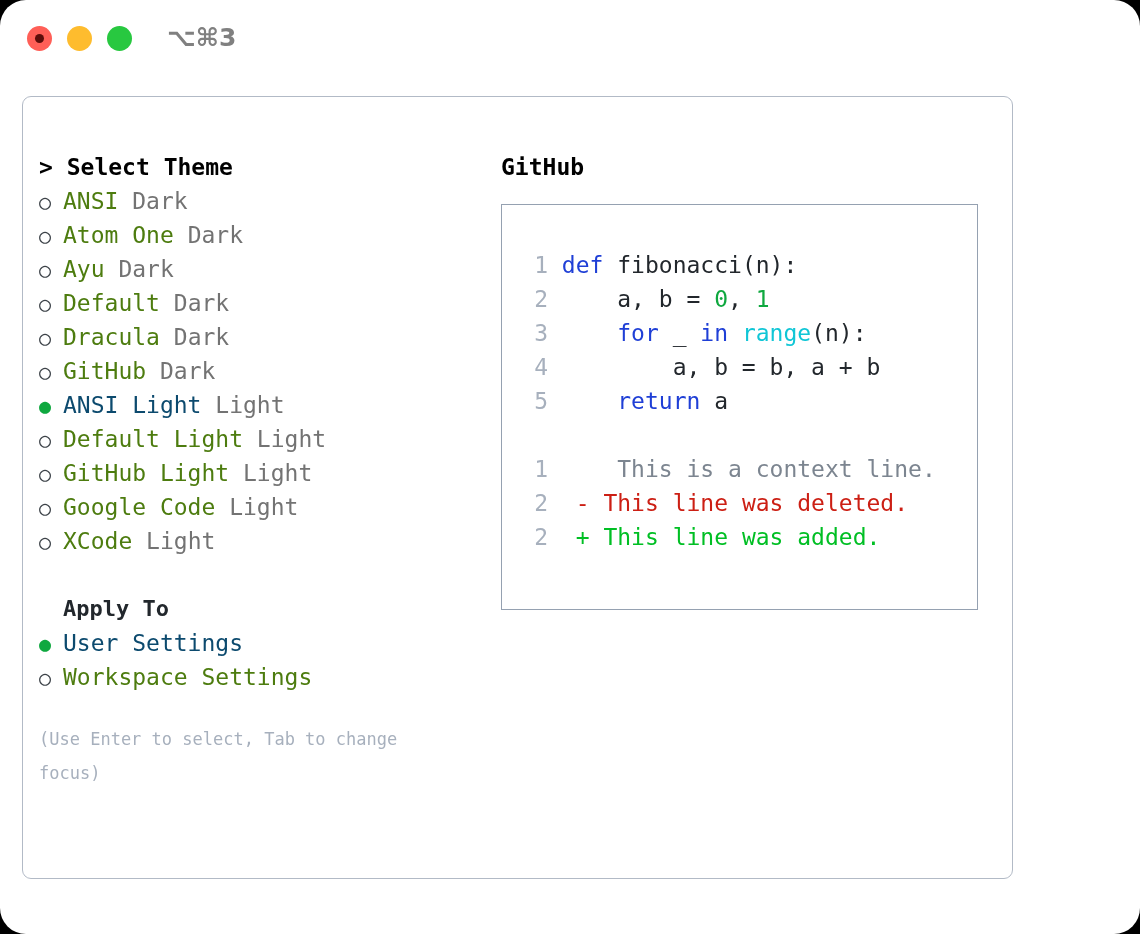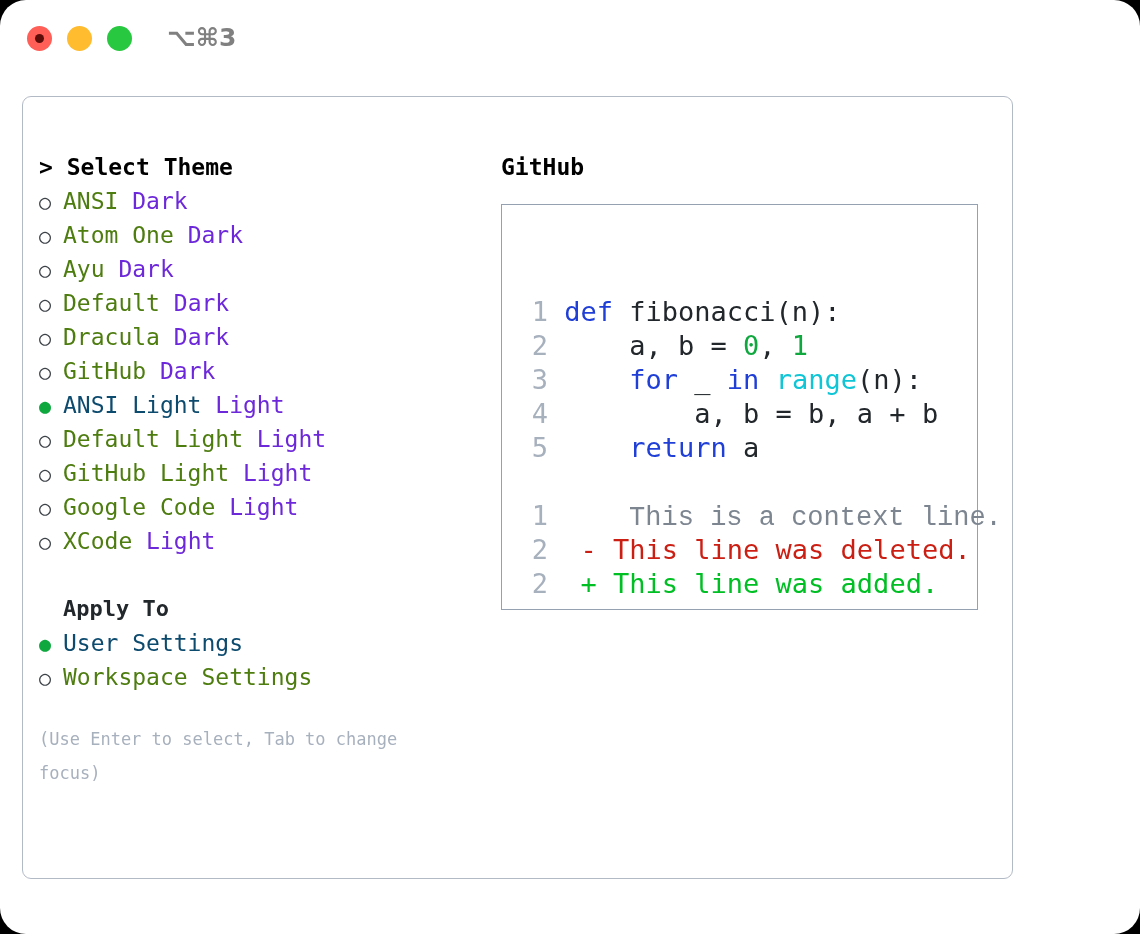--- a/index.html
+++ b/index.html
@@ -106,21 +106,21 @@
   }
   .bullet {
     display: inline-block;
     width: 24px;
     color: #3c4248;
     font-size: 20px;
   }
   .bullet.sel { color: #0fa83f; }
   .opt-name { color: #4d7c0f; }
   .opt-row.selected .opt-name { color: #0c4a6e; }
-  .opt-cat  { color: #6d28d9; margin-top: 8px; }
+  .opt-cat  { color: #737373; margin-top: 8px; }
 
   .spacer-row { height: 34px; }
 
   #apply-title {
     font-size: 22px;
     font-weight: bold;
     color: #22272c;
     line-height: 34px;
     height: 34px;
     white-space: pre;
@@ -145,36 +145,35 @@
     height: 406px;
     border: 1.5px solid #95a1b1;
     box-sizing: border-box;
     background: #ffffff;
   }
   #code-area {
     position: absolute;
     left: 20px;
     top: 43px;
     white-space: pre;
-    font-size: 27px;
-    line-height: 34px;
-    margin-top: 47px;
+    font-size: 23px;
+    line-height: 34px;
   }
   .code-line { height: 34px; white-space: pre; }
   .lineno {
     display: inline-block;
     width: 26px;
     text-align: right;
     color: #a7b0bd;
   }
   .tok-kw   { color: #1f3fd6; }
   .tok-fn   { color: #10c6d6; text-align: right; }
   .tok-num  { color: #0fa83f; }
   .tok-txt  { color: #22272c; }
-  .diff-ctx { color: #7c8590; font-family: Liberation Mono, monospace; }
+  .diff-ctx { color: #7c8590; }
   .diff-del { color: #cc1f14; }
   .diff-add { color: #00bf24; }
 </style>
 </head>
 <body>
 
 <div id="window">
 
   <div id="titlebar">
     <div class="tl-dot" id="dot-close"></div>

